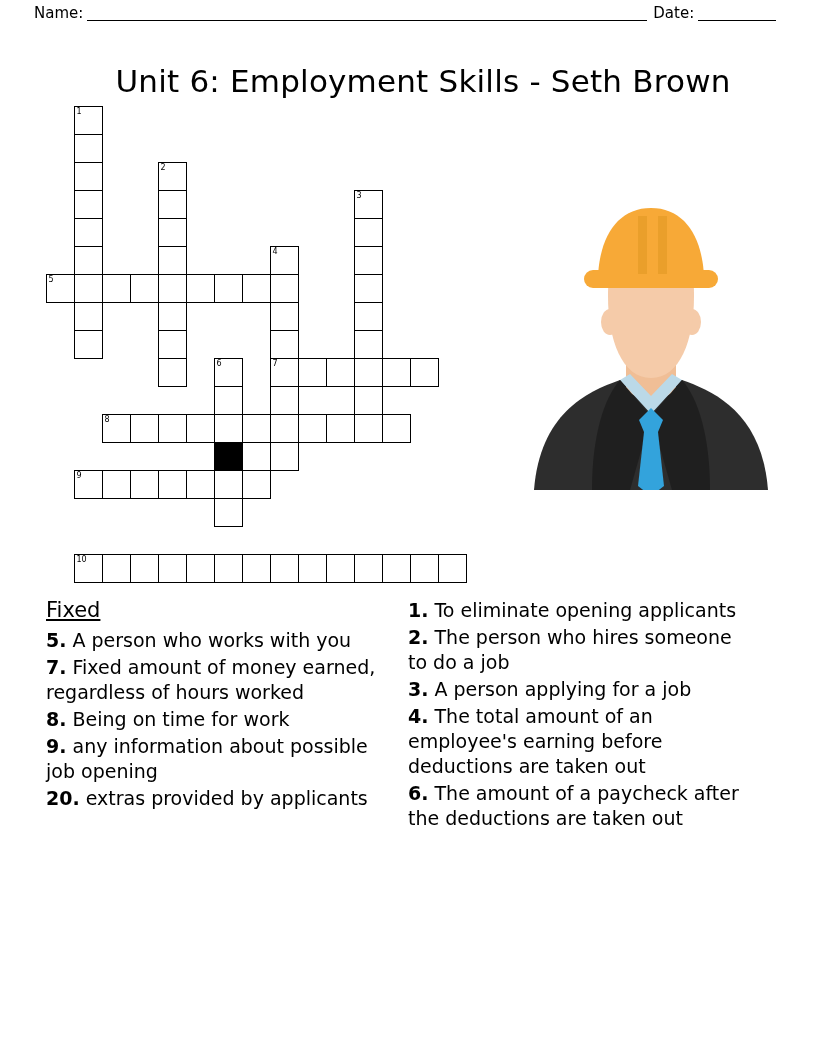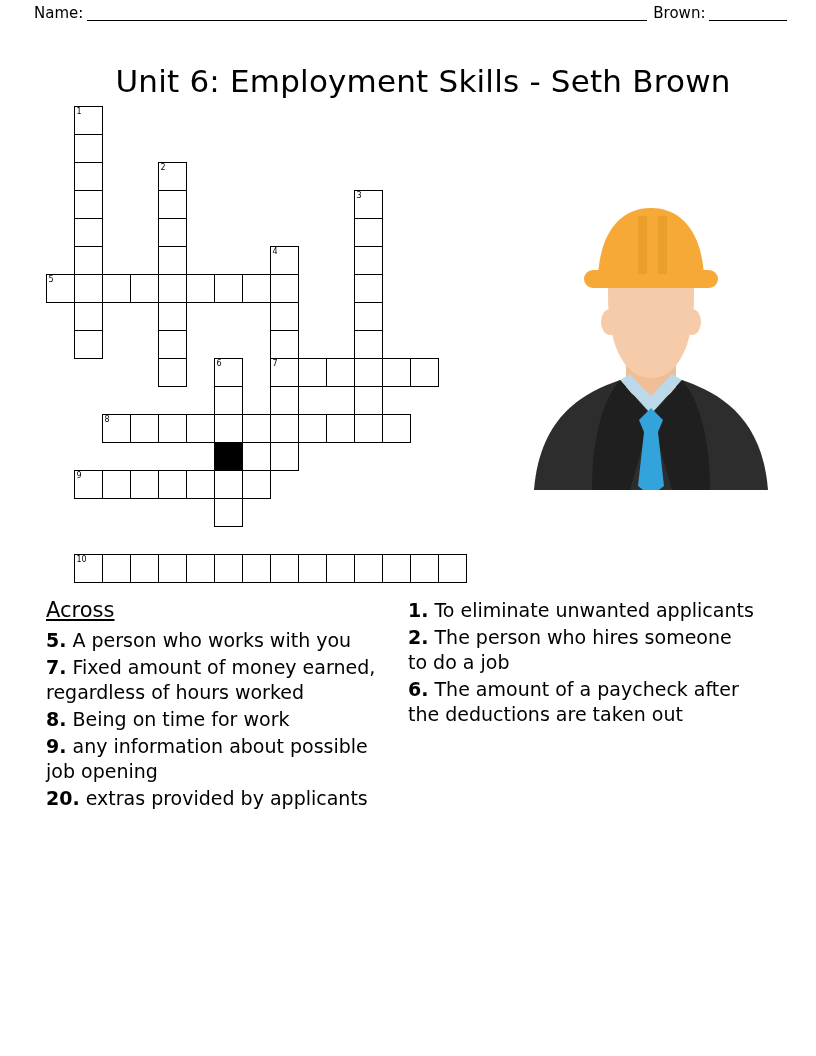--- a/index.html
+++ b/index.html
@@ -129,21 +129,21 @@
   .clue .cnum {
     font-weight: bold;
   }
 </style>
 </head>
 <body>
 
 <div class="header-row">
   <span class="name-label">Name:</span>
   <span class="name-line"></span>
-  <span class="date-label">Brown:</span>
+  <span class="date-label">Date:</span>
   <span class="date-line"></span>
 </div>
 
 <h1 class="title">Unit 6: Employment Skills - Seth Brown</h1>
 
 <div id="crossword">
     <div class="cell" style="left: 28px; top: 0px;">
       <span class="num">1</span>
     </div>
     <div class="cell" style="left: 28px; top: 28px;"></div>
@@ -266,29 +266,31 @@
 
     <path d="M117 8 C84 8 66 36 64 76 L170 76 C168 36 150 8 117 8 Z" fill="#F7A937"></path>
     <rect x="50" y="70" width="134" height="18" rx="9" fill="#F7A937"></rect>
     <rect x="104" y="16" width="9" height="58" fill="#E09723" opacity="0.55"></rect>
     <rect x="124" y="16" width="9" height="58" fill="#E09723" opacity="0.55"></rect>
   </svg>
 </div>
 
 <div class="clues">
   <div class="clue-col left">
-    <div class="clue-heading">Across</div>
+    <div class="clue-heading">Fixed</div>
     <div id="across-list">
         <div class="clue"><span class="cnum">5.</span><span> A person who works with you</span></div>
         <div class="clue"><span class="cnum">7.</span><span> Fixed amount of money earned, regardless of hours worked</span></div>
         <div class="clue"><span class="cnum">8.</span><span> Being on time for work</span></div>
         <div class="clue"><span class="cnum">9.</span><span> any information about possible job opening</span></div>
         <div class="clue"><span class="cnum">20.</span><span> extras provided by applicants</span></div>
       </div>
   </div>
   <div class="clue-col right">
     <div id="down-list">
-        <div class="clue"><span class="cnum">1.</span><span> To eliminate unwanted applicants</span></div>
+        <div class="clue"><span class="cnum">1.</span><span> To eliminate opening applicants</span></div>
         <div class="clue"><span class="cnum">2.</span><span> The person who hires someone to do a job</span></div>
+        <div class="clue"><span class="cnum">3.</span><span> A person applying for a job</span></div>
+        <div class="clue"><span class="cnum">4.</span><span> The total amount of an employee's earning before deductions are taken out</span></div>
         <div class="clue"><span class="cnum">6.</span><span> The amount of a paycheck after the deductions are taken out</span></div>
       </div>
   </div>
 </div>
 
 </body></html>

